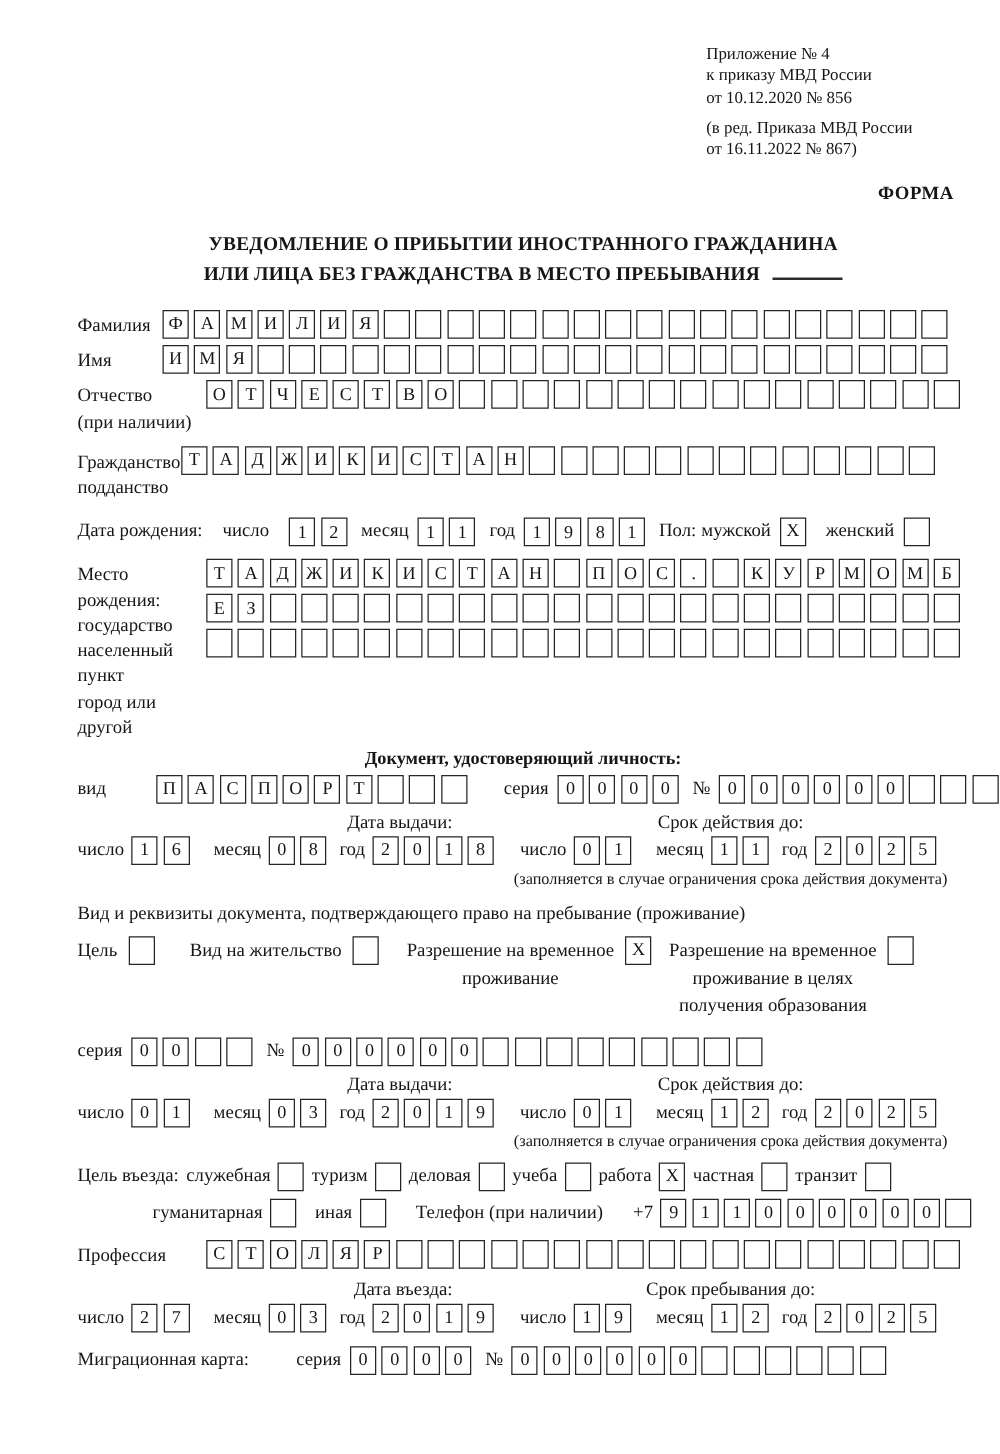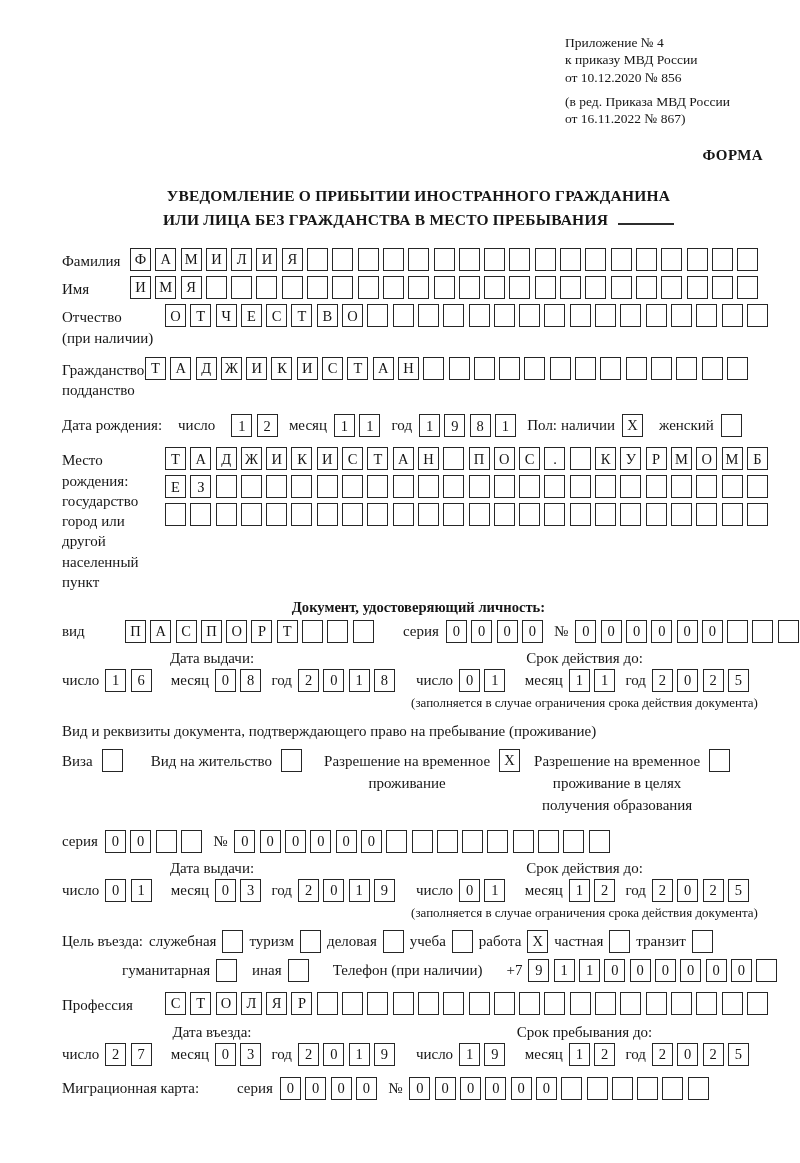--- a/index.html
+++ b/index.html
@@ -35,21 +35,21 @@
 
   .inline-row{align-items:center;column-gap:7px;flex-wrap:nowrap;}
   .dlabel{flex:none;}
   .gapl{margin-left:9px;}
   .gapxl{margin-left:18px;}
 
   .dates{display:flex;margin-top:7px;}
   .dgroup-left{width:332px;flex:none;}
   .dgroup-right{flex:1;}
   .dg-title{text-align:center;margin-bottom:2px;}
-  .dgroup-left .dg-title{width:300px;}
+  .dgroup-left .dg-title{width:300px;text-align:right;}
   .dline{display:flex;align-items:center;column-gap:6px;}
   .dnote{font-size:13px;text-align:center;margin-top:3px;}
 
   .intro{margin-top:9px;line-height:1.55;}
 
   .opts{display:flex;align-items:flex-start;margin-top:6px;column-gap:14px;}
   .opt{display:flex;align-items:flex-start;column-gap:9px;}
   .olabel{text-align:center;line-height:1.45;padding-top:2px;}
 
   .purpose{display:flex;align-items:center;column-gap:6px;margin-top:9px;flex-wrap:nowrap;}
@@ -221,32 +221,32 @@
         <span class="cell">1</span>
       </span>
     <span class="dlabel">год</span>
     <span class="cells">
         <span class="cell">1</span>
         <span class="cell">9</span>
         <span class="cell">8</span>
         <span class="cell">1</span>
       </span>
     <span class="dlabel">Пол:</span>
-    <span class="dlabel" style="margin-left:-3px;">наличии</span>
+    <span class="dlabel" style="margin-left:-3px;">мужской</span>
     <span class="box">X</span>
     <span class="dlabel gapl">женский</span>
     <span class="box"></span>
   </div>
 
   <div class="crow" style="margin-top:10px;">
     <span class="flabel w100">
       <div>Место рождения:</div>
       <div>государство</div>
+      <div>населенный пункт</div>
       <div>город или другой</div>
-      <div>населенный пункт</div>
     </span>
     <span class="stack">
       <span class="cells">
           <span class="cell">Т</span>
           <span class="cell">А</span>
           <span class="cell">Д</span>
           <span class="cell">Ж</span>
           <span class="cell">И</span>
           <span class="cell">К</span>
           <span class="cell">И</span>
@@ -407,21 +407,21 @@
       <div class="dnote">(заполняется в случае ограничения срока действия документа)</div>
     </div>
   </div>
 
   <div class="intro">
     <div>Вид и реквизиты документа, подтверждающего право на пребывание (проживание)</div>
   </div>
 
   <div class="opts">
     <div class="opt">
-      <span class="olabel">Виза</span>
+      <span class="olabel">Цель</span>
       <span class="box"></span>
     </div>
     <div class="opt" style="margin-left:14px;">
       <span class="olabel">Вид на жительство</span>
       <span class="box"></span>
     </div>
     <div class="opt" style="margin-left:8px;">
       <span class="olabel">
         <div>Разрешение на временное</div>
         <div>проживание</div>

